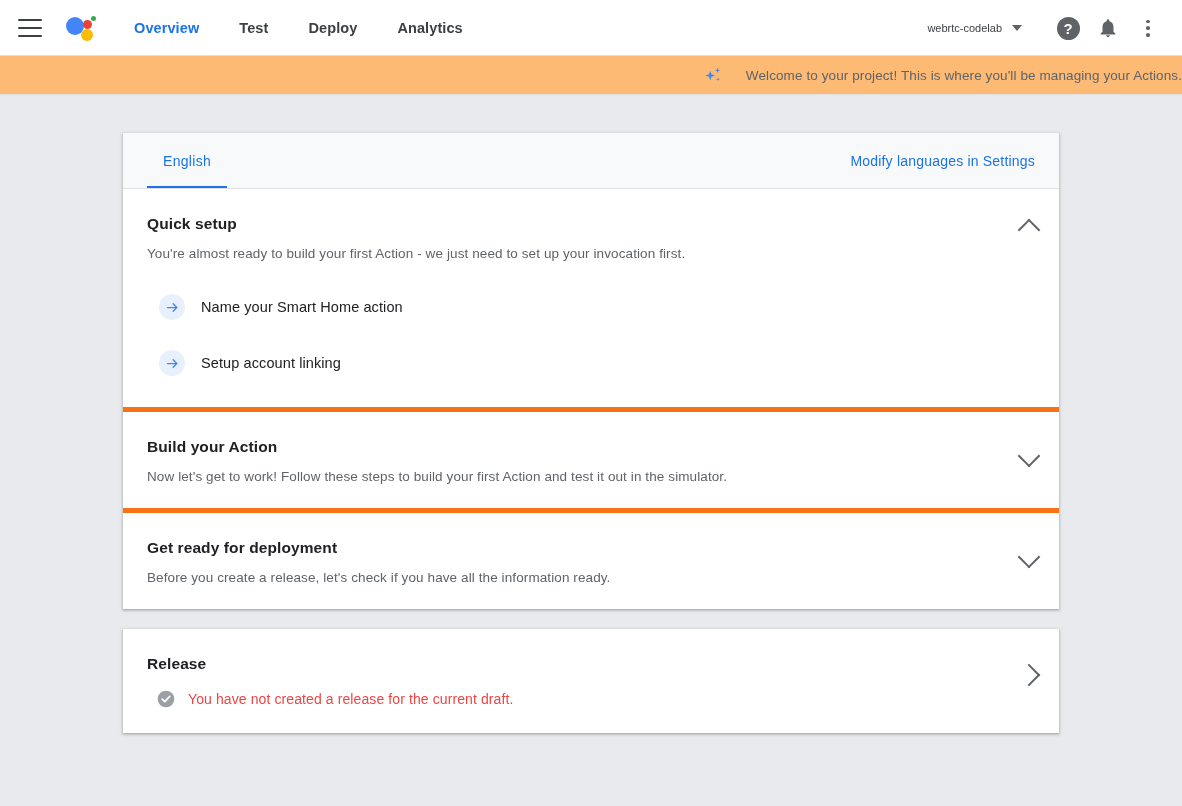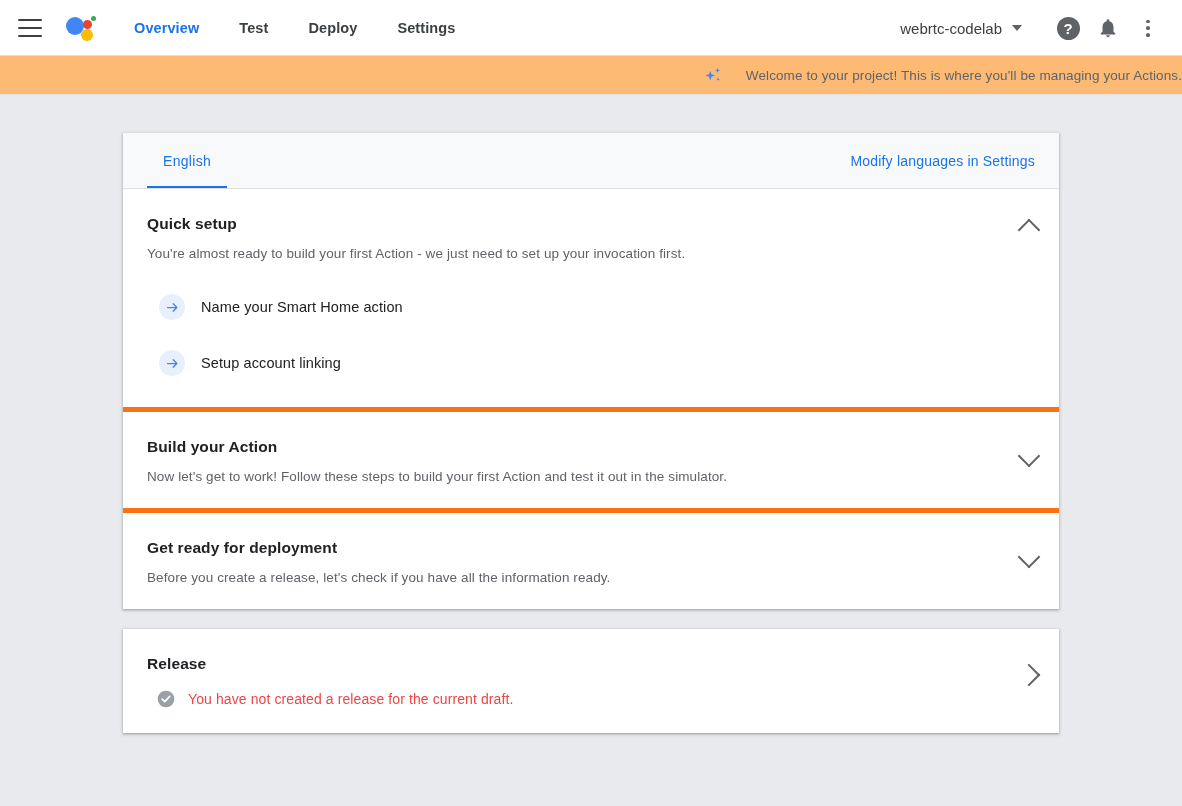--- a/index.html
+++ b/index.html
@@ -118,21 +118,21 @@
 
   .appbar-right {
     margin-left: auto;
     display: flex;
     align-items: center;
     padding-right: 14px;
   }
   .project-select {
     display: flex;
     align-items: center;
-    font-size: 15px;
+    font-size: 11px;
     color: #3c4043;
     cursor: pointer;
     margin-right: 26px;
     white-space: nowrap;
   }
   .caret-down {
     width: 0; height: 0;
     border-left: 5px solid transparent;
     border-right: 5px solid transparent;
     border-top: 6px solid #5f6368;
@@ -370,21 +370,21 @@
     <div class="nav-item active">
       <span>Overview</span>
     </div>
     <div class="nav-item">
       <span>Test</span>
     </div>
     <div class="nav-item">
       <span>Deploy</span>
     </div>
     <div class="nav-item">
-      <span>Settings</span>
+      <span>Analytics</span>
     </div>
   </div>
 
   <div class="appbar-right">
 
     <div class="project-select">
       <span>webrtc-codelab</span>
       <span class="caret-down"></span>
     </div>
 

